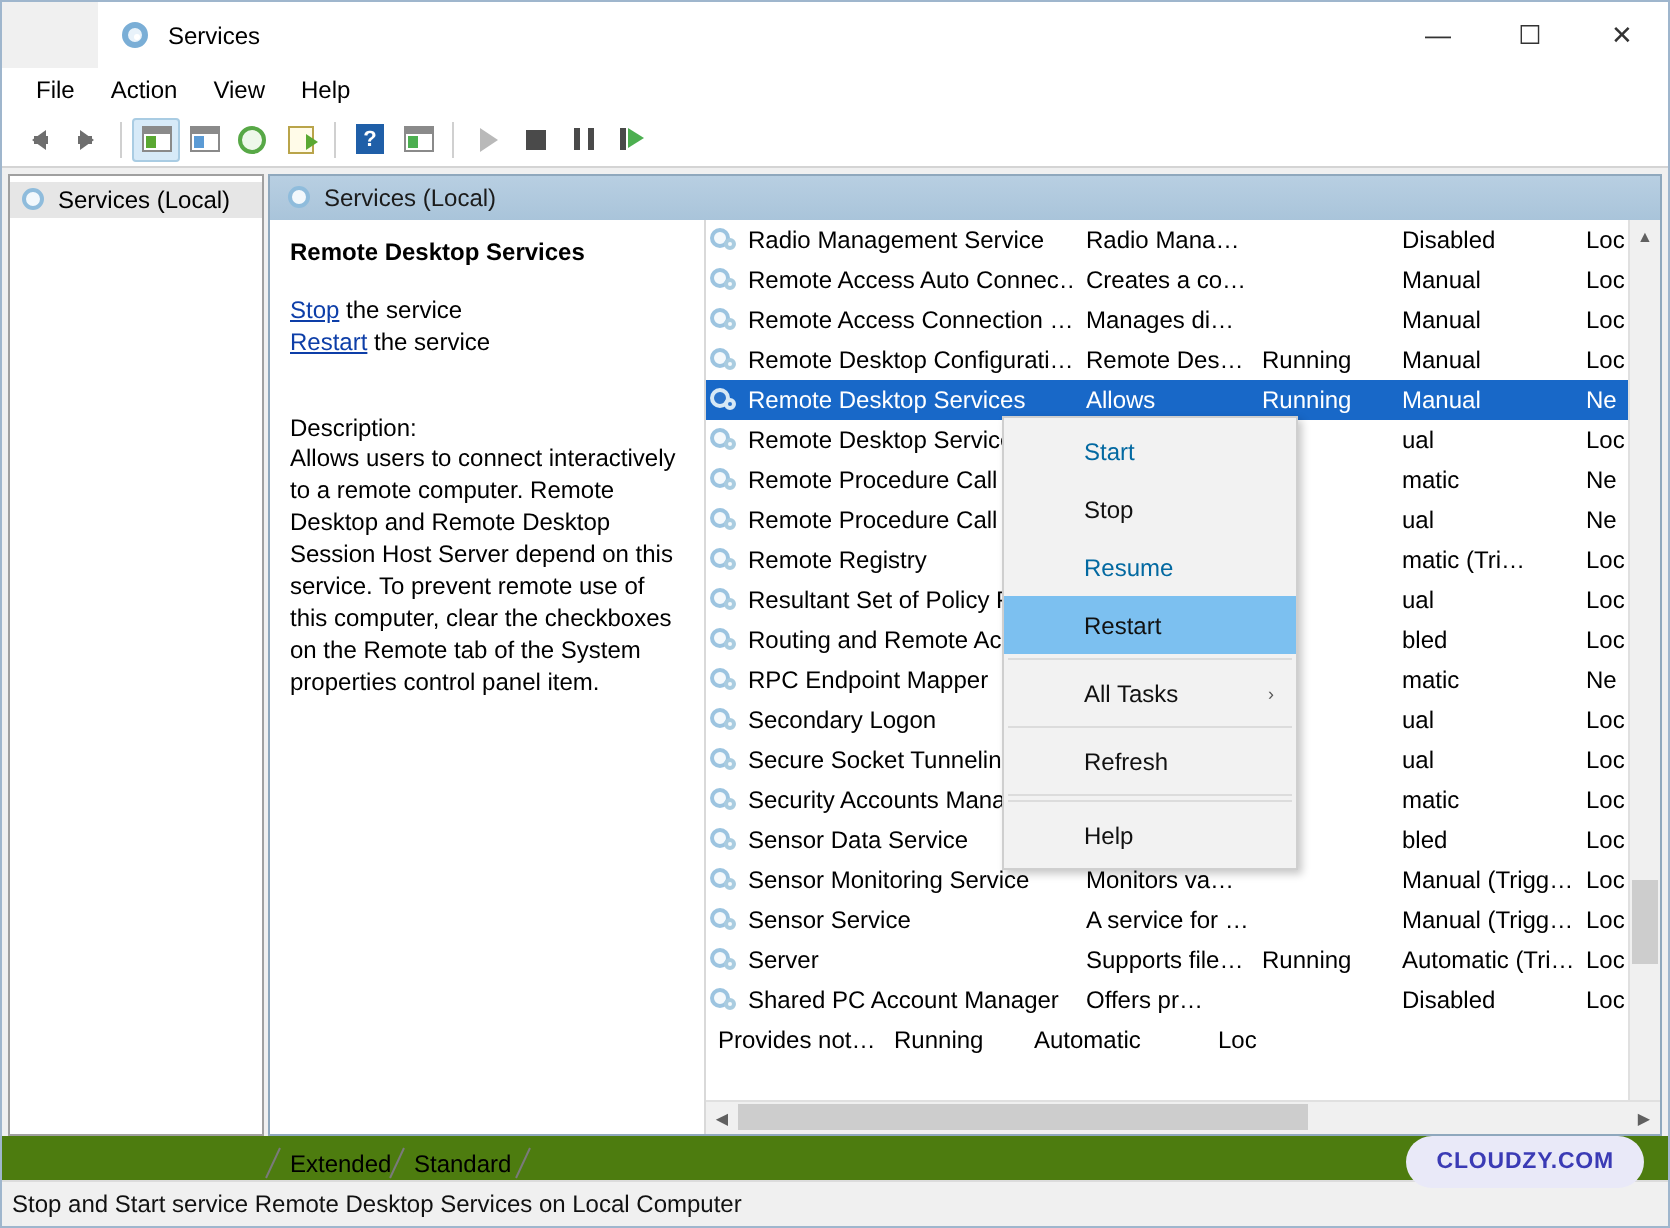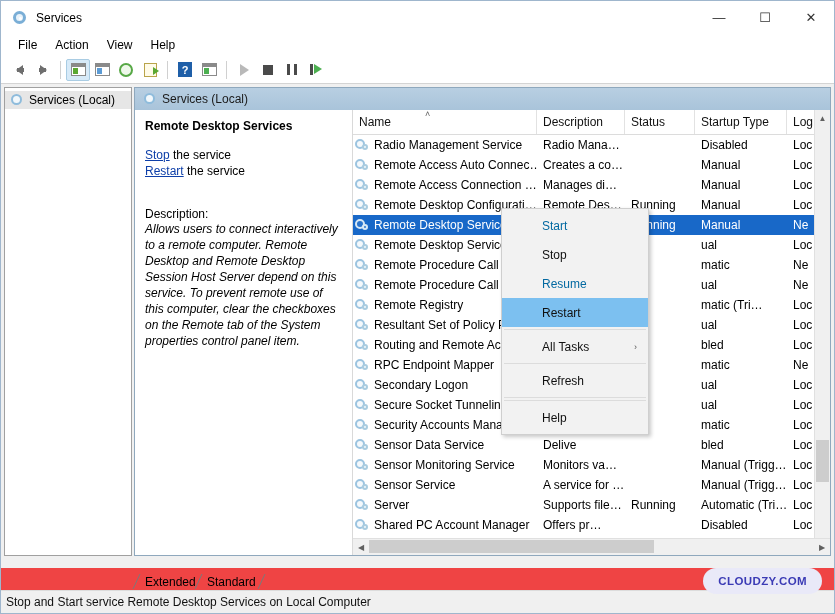--- a/index.html
+++ b/index.html
@@ -11,21 +11,21 @@
   }
   .window{
     position:absolute;left:0;top:0;width:835px;height:614px;
     background:#f0f0f0;border:1px solid #9fb6cd;box-sizing:border-box;
     display:flex;flex-direction:column;
   }
 
   
   .titlebar{
     height:33px;min-height:33px;background:#ffffff;
-    display:flex;align-items:center;position:relative;
+    display:flex;align-items:center;position:relative;margin-left:48px;
   }
   .title-icon{width:16px;height:16px;margin-left:11px;margin-right:8px;position:relative;}
   .gear{
     width:13px;height:13px;border-radius:50%;
     border:3px solid #7aaed6;box-sizing:border-box;
     background:#e8f2fa;position:absolute;left:1px;top:1px;
   }
   .gear:after{
     content:"";position:absolute;left:3px;top:3px;width:3px;height:3px;
     background:#ffffff;border-radius:50%;
@@ -104,21 +104,21 @@
     border:1px solid #8fa8bd;border-top:none;box-sizing:border-box;min-height:0;
   }
 
   
   .detail{width:218px;min-width:218px;padding:9px 10px 0 10px;box-sizing:border-box;
           border-right:1px solid #d9d9d9;overflow:hidden;}
   .detail h2{font-size:12px;font-weight:bold;margin:0 0 14px 0;}
   .dlink{color:#0d3ea8;text-decoration:underline;cursor:pointer;}
   .dline{font-size:12px;line-height:16px;}
   .desc-head{margin-top:28px;font-size:12px;}
-  .desc-body{font-size:12px;line-height:16px;font-style:italic;}
+  .desc-body{font-size:12px;line-height:16px;}
 
   
   .listpane{flex:1;display:flex;flex-direction:column;min-width:0;position:relative;}
   .colhdr{
     height:24px;min-height:24px;background:#ffffff;display:flex;
     border-bottom:1px solid #dcdcdc;position:relative;
   }
   .col{
     display:flex;align-items:center;font-size:12px;color:#111;
     border-right:1px solid #e2e2e2;box-sizing:border-box;padding-left:6px;
@@ -174,21 +174,21 @@
     height:29px;display:flex;align-items:center;padding-left:40px;
     font-size:12px;color:#111;position:relative;
   }
   .ctx-item.disabled{color:#0369a1;}
   .ctx-item.hl{background:#7cc0f0;}
   .ctx-item.bold{font-weight:bold;}
   .ctx-sep{height:1px;background:#dcdcdc;margin:2px 2px;}
   .ctx-sub{position:absolute;right:11px;font-size:9px;color:#555;}
 
   
-  .bottabs{height:22px;min-height:22px;position:relative;background:#ef4444;margin-top:12px;}
+  .bottabs{height:22px;min-height:22px;position:relative;background:#4d7c0f;}
   .bt{
     position:absolute;bottom:0;height:17px;display:flex;align-items:center;
     font-size:12px;color:#000;padding:0 6px;
   }
   .bt-slash{position:absolute;bottom:0;width:12px;height:17px;}
   .statusbar{
     height:22px;min-height:22px;background:#f0f0f0;border-top:1px solid #dcdcdc;
     display:flex;align-items:center;padding-left:5px;font-size:12px;color:#111;
   }
   .watermark{
@@ -293,30 +293,20 @@
           </div>
           <div class="dline">
             <span class="dlink">Restart</span><span> the service</span>
           </div>
           <div class="desc-head">Description:</div>
           <div class="desc-body">Allows users to connect interactively to a remote computer. Remote Desktop and Remote Desktop Session Host Server depend on this service. To prevent remote use of this computer, clear the checkboxes on the Remote tab of the System properties control panel item.</div>
         </div>
 
         <div class="listpane">
 
-          <div class="colhdr">
-            <div class="col" style="width:184px">
-              <span>Name</span>
-              <span class="sortmark">˄</span>
-            </div>
-            <div class="col" style="width:88px">Description</div>
-            <div class="col" style="width:70px">Status</div>
-            <div class="col" style="width:92px">Startup Type</div>
-            <div class="col" style="width:34px">Log</div>
-          </div>
 
           <div class="rows" id="rows">
               <div class="row">
                 <div class="cell name" style="width: 184px;">
                   <span class="svc-ic">
                     <span class="g1"></span>
                     <span class="g2"></span>
                   </span>
                   <span>Radio Management Service</span>
                 </div>

